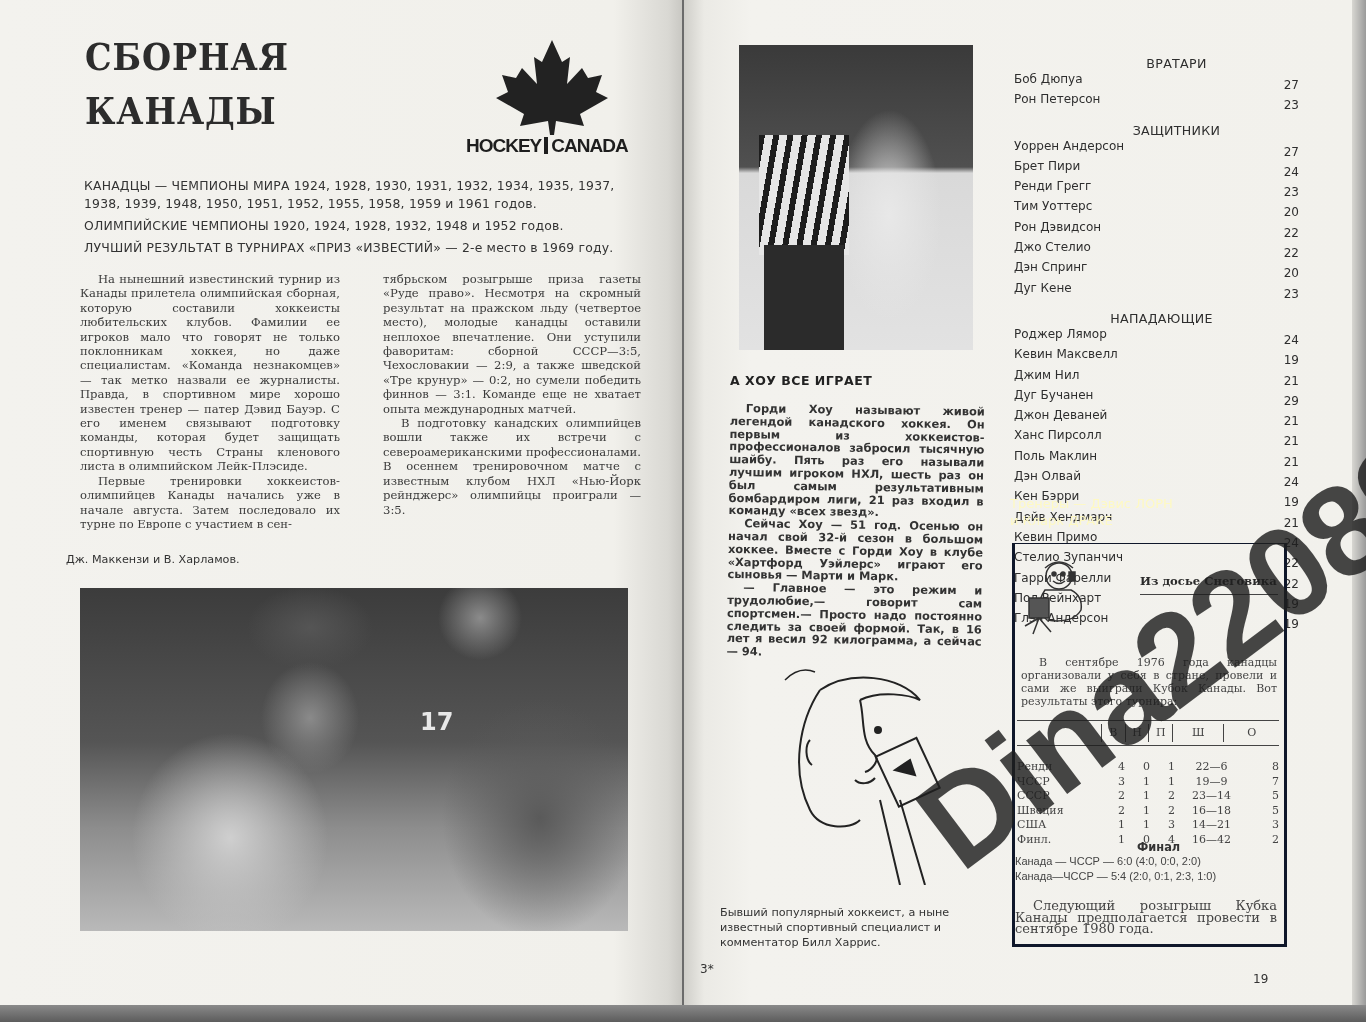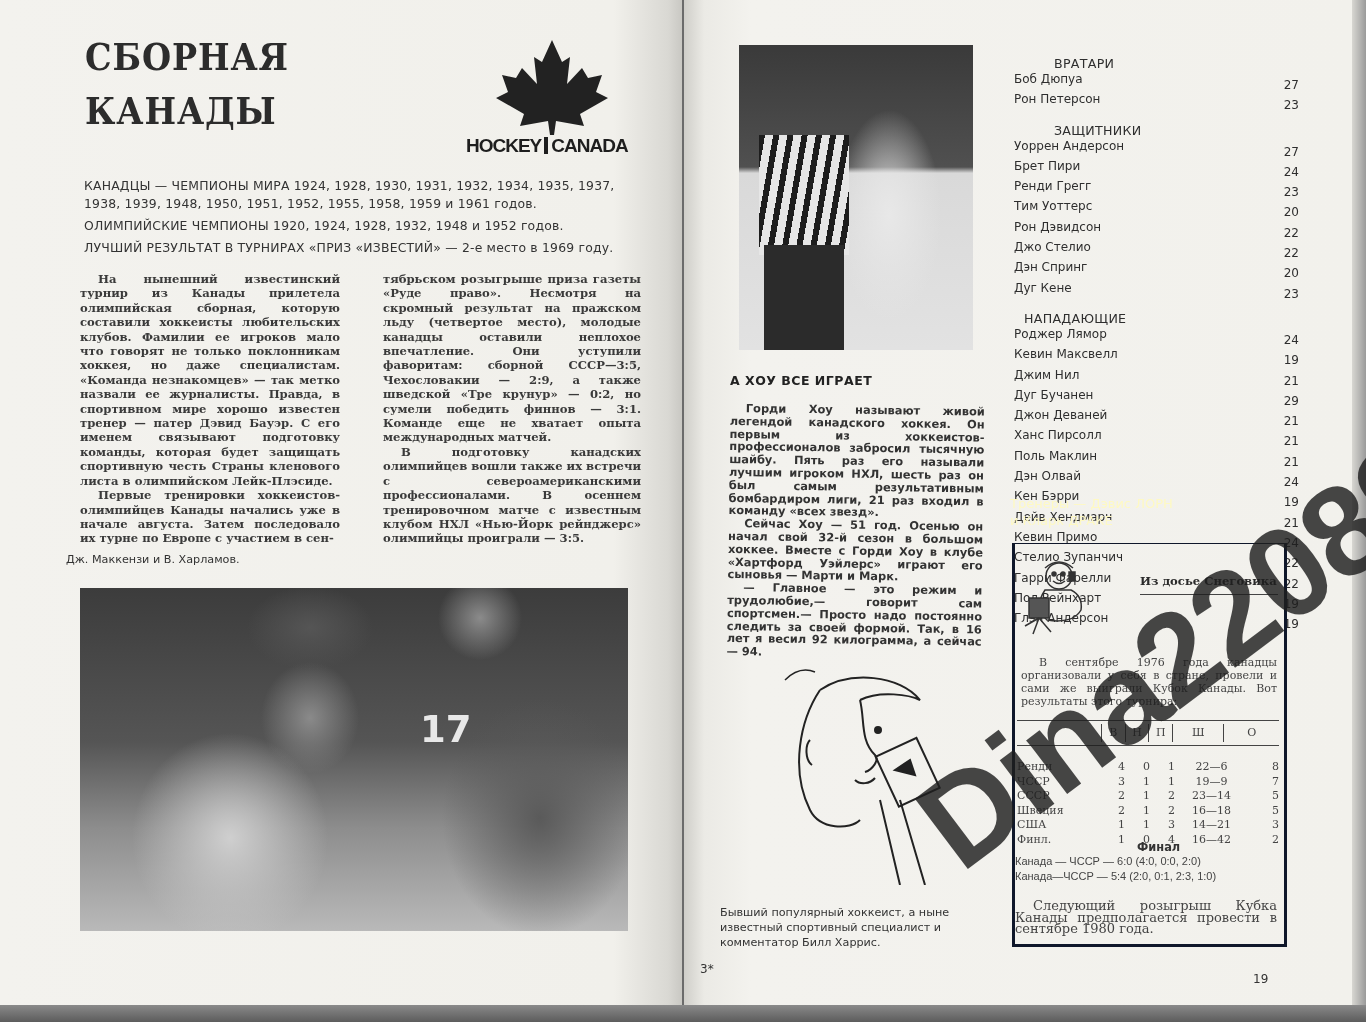--- a/index.html
+++ b/index.html
@@ -12,46 +12,46 @@
 
   .title{position:absolute;left:85px;top:30px;font-family:"DejaVu Serif",serif;font-weight:bold;font-size:38px;line-height:54px;color:#2c2c2c;letter-spacing:1px;transform:scaleX(0.88);transform-origin:left top;}
   .title div{white-space:nowrap;}
   .logo{position:absolute;left:466px;top:40px;width:175px;height:120px;}
   .logo svg{position:absolute;left:30px;top:0;}
   .logo-text{position:absolute;left:0;top:95px;font-family:"Liberation Sans",sans-serif;font-weight:bold;font-size:19px;letter-spacing:-1px;color:#1e1e1e;white-space:nowrap;}
   .logo-text .bar{display:inline-block;width:4px;height:17px;background:#1e1e1e;margin:0 3px;vertical-align:-2px;}
 
   .champ{position:absolute;left:84px;font-size:12.4px;color:#333;white-space:nowrap;letter-spacing:0.2px;}
 
-  .col{position:absolute;font-family:"DejaVu Serif",serif;font-weight:bold;font-size:11.6px;line-height:14.4px;color:#3a3a3a;text-align:justify;}
+  .col{position:absolute;font-family:"DejaVu Serif",serif;font-weight:normal;font-size:11.6px;line-height:14.4px;color:#3a3a3a;text-align:justify;}
   .col p{margin:0;text-indent:18px;}
   .caption{position:absolute;font-size:11.2px;color:#333;line-height:15px;}
 
   .photo{position:absolute;overflow:hidden;}
   .photo1{left:80px;top:588px;width:548px;height:343px;background:
     radial-gradient(ellipse 90px 60px at 230px 40px,#555 0%,transparent 70%),
     radial-gradient(ellipse 140px 170px at 460px 230px,#5a5a5a 0%,transparent 70%),
     radial-gradient(ellipse 140px 150px at 150px 250px,#cfcfcf 0%,transparent 70%),
     radial-gradient(ellipse 60px 60px at 400px 30px,#8b8b8b 0%,transparent 70%),
     radial-gradient(ellipse 70px 80px at 230px 130px,#8a8a8a 0%,transparent 70%),
     linear-gradient(#3c3c3c 0%,#555 45%,#8d8d8d 70%,#b9b9b9 100%);}
   .photo2{left:739px;top:45px;width:234px;height:305px;background:
     repeating-linear-gradient(100deg,#1d1d1d 0 6px,#e6e6e6 6px 14px) 20px 90px/90px 120px no-repeat,
     radial-gradient(ellipse 70px 140px at 150px 170px,#e8e8e8 0%,transparent 75%),
     linear-gradient(#3a3a3a 0%,#505050 40%,#d9d9d9 42%,#e2e2e2 100%);}
   .photo2 .pants{position:absolute;left:25px;top:200px;width:80px;height:105px;background:#2b2b2b;}
-  .photo1 .num{position:absolute;left:340px;top:120px;font-size:37px;font-weight:bold;color:#e8e8e8;}
+  .photo1 .num{position:absolute;left:340px;top:120px;font-size:24px;font-weight:bold;color:#e8e8e8;}
 
   .sect-h{position:absolute;left:730px;top:373px;font-weight:bold;font-size:12.5px;letter-spacing:0.5px;color:#222;}
   .how{position:absolute;left:730px;top:402px;width:255px;font-size:11.4px;line-height:12.8px;color:#333;text-align:justify;font-weight:bold;transform:rotate(0.8deg);transform-origin:left top;}
   .how p{margin:0;text-indent:16px;}
 
   .cartoon{position:absolute;left:760px;top:660px;width:210px;height:225px;}
 
-  .roster{position:absolute;left:1014px;top:52px;width:285px;font-size:12px;color:#2e2e2e;}
+  .roster{position:absolute;left:1014px;top:52px;width:285px;font-size:12px;color:#2e2e2e;text-align:center;}
   .roster .hdr{font-size:12.6px;margin-left:40px;letter-spacing:0.3px;line-height:16px;margin-top:4px;}
   .roster .row{display:flex;justify-content:space-between;line-height:14.3px;}
   .roster .row .age{padding-top:6px;}
   .coaches{position:absolute;left:1010px;top:496px;font-size:13px;line-height:16.5px;color:#fef9c3;}
 
   .box{position:absolute;left:1012px;top:543px;width:269px;height:400px;border:3px solid #0f172a;border-top-width:1px;}
   .box .box-title{position:absolute;left:125px;top:30px;font-family:"DejaVu Serif",serif;font-weight:bold;font-size:11.6px;color:#2a2a2a;white-space:nowrap;}
   .box .box-title-line{position:absolute;left:125px;top:50px;width:138px;border-top:1px solid #444;}
   .box .intro{position:absolute;left:6px;top:112px;width:256px;font-family:"DejaVu Serif",serif;font-size:11px;line-height:13px;color:#444;text-align:justify;}
   .box .intro p{margin:0;text-indent:18px;}

